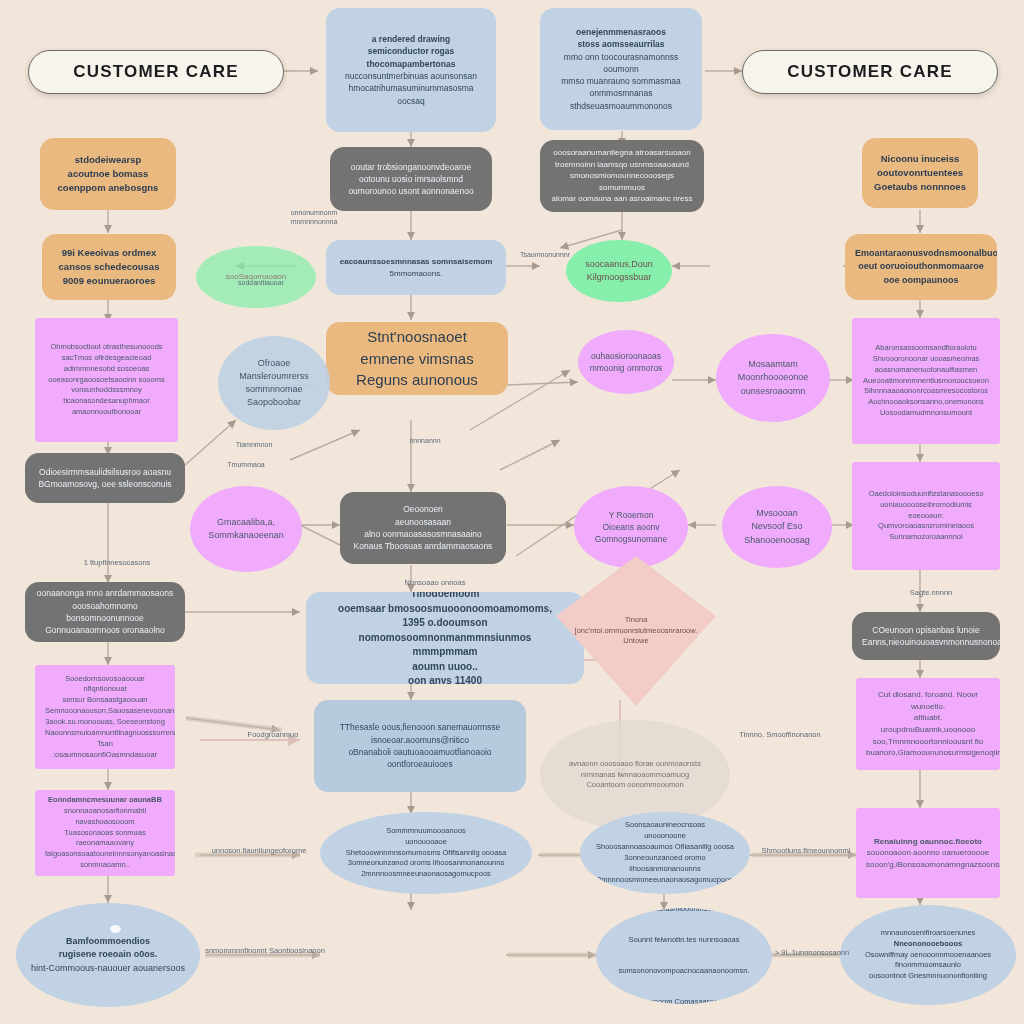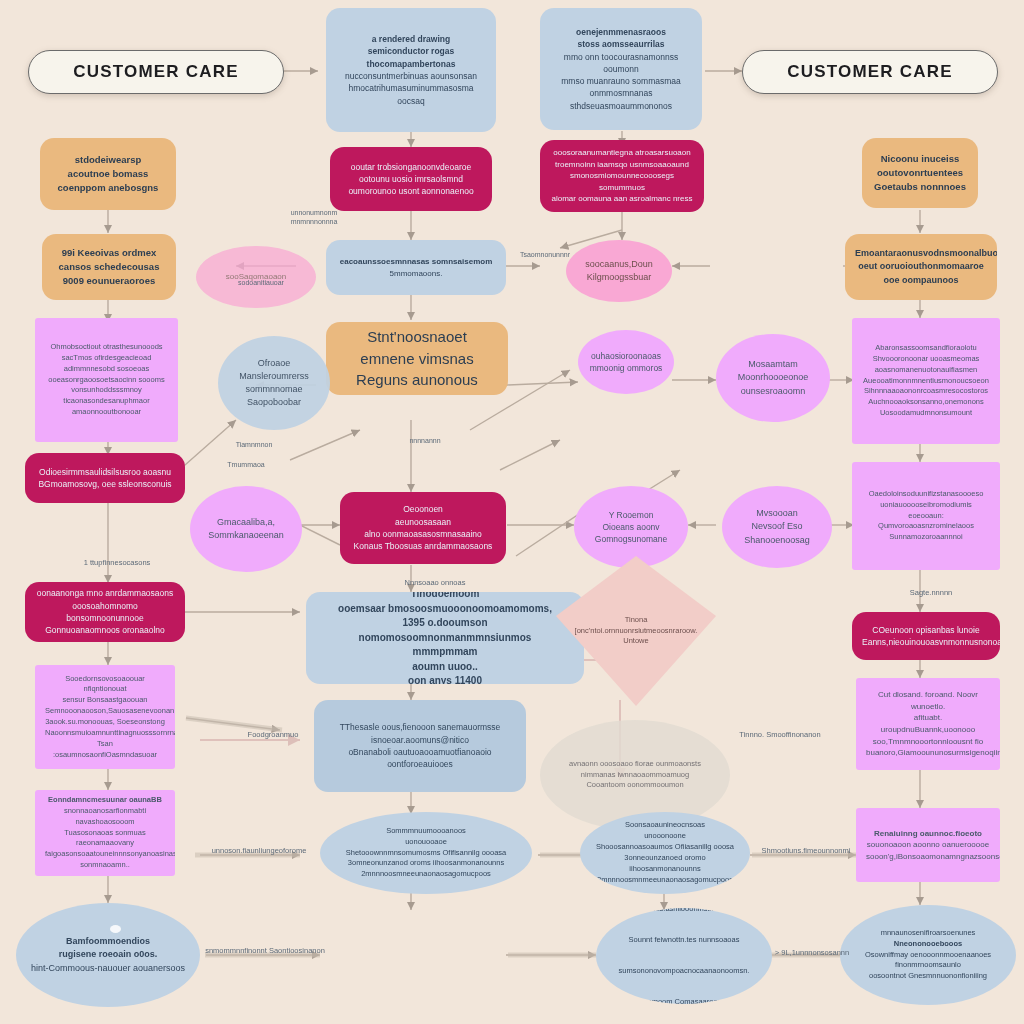--- a/index.html
+++ b/index.html
@@ -32,26 +32,26 @@
   .blur2{filter:blur(.7px);}
 
   
   .rrect{border-radius:14px;}
   .rect{border-radius:3px;}
   .ellipse{border-radius:50%;}
   .diamond{border-radius:6px;}
 
   
   .c-orange{background:#eab97f;}
-  .c-blue{background:#be185d;color:#eaf1f8;}
+  .c-blue{background:#737373;color:#eaf1f8;}
   .c-blue-lt{background:#c0d2e3;color:#32465c;}
   .c-blue-lt2{background:#b6cadd;color:#33485e;}
   .c-white{background:#f0abfc;color:#4a5a6b;}
   .c-pink{background:#f2cdc8;color:#6d4f4d;}
-  .c-pinkpale{background:#f9a8d4;color:#6d4f4d;}
+  .c-pinkpale{background:#86efac;color:#6d4f4d;}
   .c-grey{background:#e2dcd2;color:#55535a;}
 
   .node .t-title{font-weight:bold;}
 
   
   .title-pill{
     position:absolute;
     box-sizing:border-box;
     display:flex;align-items:center;
     background:#f7f4ec;
@@ -414,21 +414,21 @@
     <span class="ln">Eanns,nieouinouoasvnmonnusnonoanons</span>
   </div>
 
   <div class="node rect c-white blur1" style="left:856px;top:678px;width:144px;height:92px;font-size:8px;">
     <span class="ln">Cut dlosand. foroand. Noovr wunoetlo.</span>
     <span class="ln">afituabt. uroupdnuBuannk,uoonooo</span>
     <span class="ln">soo,Tmnmnooortonnloousnt fio</span>
     <span class="ln">buanoro,Giamooununosurmsigenoqiinoos</span>
   </div>
 
-  <div class="node rect c-white blur1" style="left:856px;top:808px;width:144px;height:74px;font-size:8px;">
+  <div class="node rect c-white blur1" style="left:856px;top:808px;width:144px;height:90px;font-size:8px;">
     <span class="ln t-title">Renaiuinng oaunnoc.fioeoto</span>
     <span class="ln">souonoaoon aoonno oanuerooooe</span>
     <span class="ln">sooon'g,iBonsoaomonamngnazsoonsoo</span>
   </div>
 
   <div class="node ellipse c-blue-lt blur1" style="left:840px;top:905px;width:176px;height:100px;font-size:7.5px;">
     <span class="ln">mnnaunosenifiroarsoenunes</span>
     <span class="ln t-title">Nneononooebooos</span>
     <span class="ln">Osowniffmay oenooonnmooenaanoes</span>
     <span class="ln">finonmrnoomsaunlo</span>

